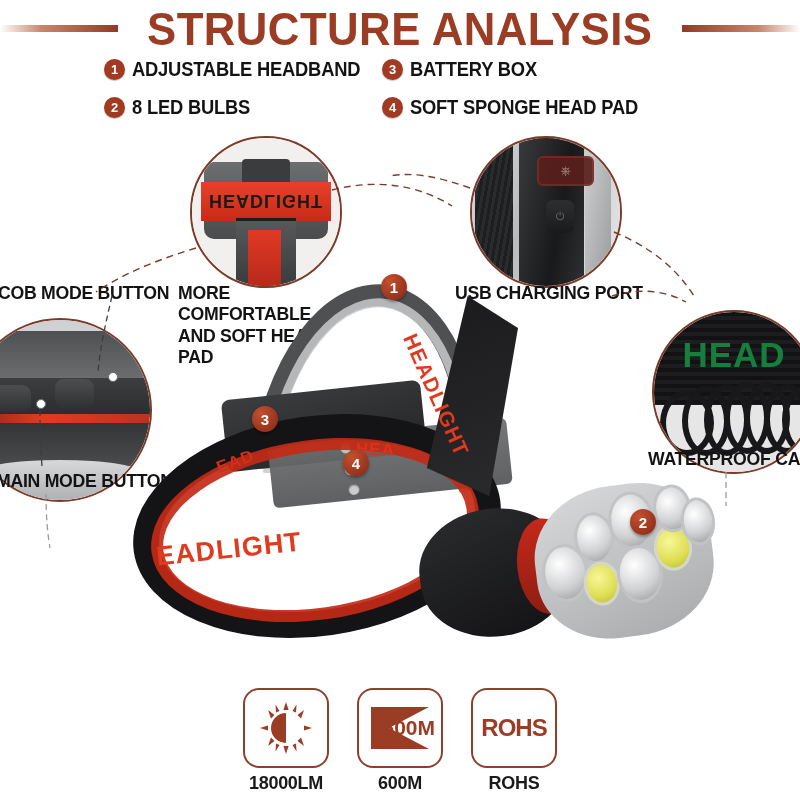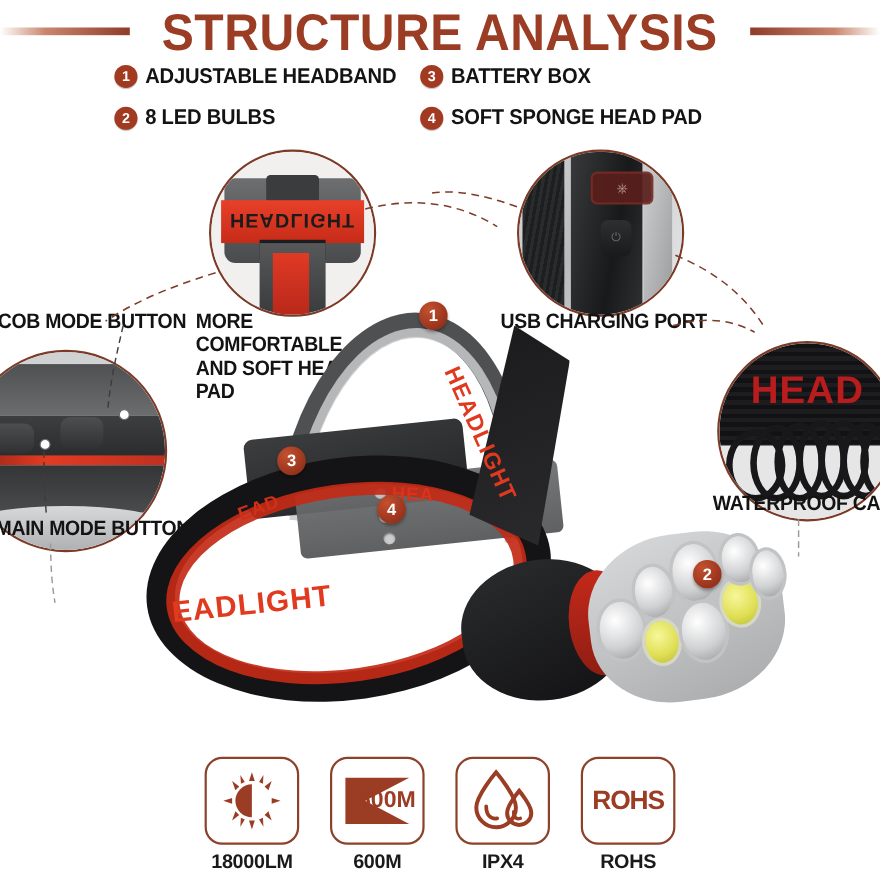--- a/index.html
+++ b/index.html
@@ -115,21 +115,21 @@
     background:linear-gradient(180deg,#d7d8da,#a9aaac);border-radius:50% 50% 0 0/30% 30% 0 0;}
   .btn-key{position:absolute;border-radius:9px;background:linear-gradient(180deg,#4c4e50,#303133);}
   .btn-key.k1{left:12%;top:36%;width:22%;height:15%;}
   .btn-key.k2{left:47%;top:33%;width:22%;height:16%;}
 
   
   .cab-bg{position:absolute;inset:0;background:#e6e6e6;}
   .cab-strap{position:absolute;left:0;top:0;width:100%;height:58%;
     background:repeating-linear-gradient(180deg,#121214 0 4px,#1d1d1f 4px 8px);}
   .cab-word{position:absolute;left:50%;top:27%;transform:translate(-50%,-50%);
-    color:#b91c1c;font-size:35px;font-weight:800;letter-spacing:1px;
+    color:#15803d;font-size:35px;font-weight:800;letter-spacing:1px;
     font-family:"Liberation Sans",sans-serif;}
   .coil{position:absolute;border-radius:50%;border:6px solid #18181a;background:transparent;}
 
   
   .product{position:absolute;left:120px;top:290px;width:610px;height:380px;}
   .strap-outer{position:absolute;left:12px;top:126px;width:370px;height:220px;
     border-radius:50%;border:26px solid #141416;box-sizing:border-box;
     transform:rotate(-8deg);}
   .strap-red-band{position:absolute;left:30px;top:150px;width:330px;height:180px;
     border-radius:50%;border:12px solid #c32a16;box-sizing:border-box;
@@ -388,31 +388,20 @@
       <div class="feat-box">
         <svg width="62" height="50" viewBox="0 0 62 50">
           <path d="M2 4 H60 L20 25 L60 46 H2 Z" fill="#9b3c24"></path>
         </svg>
         <span class="m600">600M</span>
       </div>
       <div class="feat-label">600M</div>
     </div>
 
 
-    <div class="feat">
-      <div class="feat-box">
-        <svg width="60" height="58" viewBox="0 0 60 58">
-          <path d="M24 3 C24 3 42 24 42 35 A18 18 0 0 1 6 35 C6 24 24 3 24 3 Z" fill="none" stroke="#9b3c24" stroke-width="3.6"></path>
-          <path d="M15 34 C15 42 19 46 25 45" fill="none" stroke="#9b3c24" stroke-width="3.4" stroke-linecap="round"></path>
-          <path d="M45 20 C45 20 56 33 56 40 A11 11 0 0 1 34 40 C34 33 45 20 45 20 Z" fill="none" stroke="#9b3c24" stroke-width="3.6"></path>
-          <path d="M40 39 C40 44 42 46 46 45" fill="none" stroke="#9b3c24" stroke-width="3.2" stroke-linecap="round"></path>
-        </svg>
-      </div>
-      <div class="feat-label">IPX4</div>
-    </div>
 
 
     <div class="feat">
       <div class="feat-box">
         <span class="rohs-txt">ROHS</span>
       </div>
       <div class="feat-label">ROHS</div>
     </div>
 
   </div>

